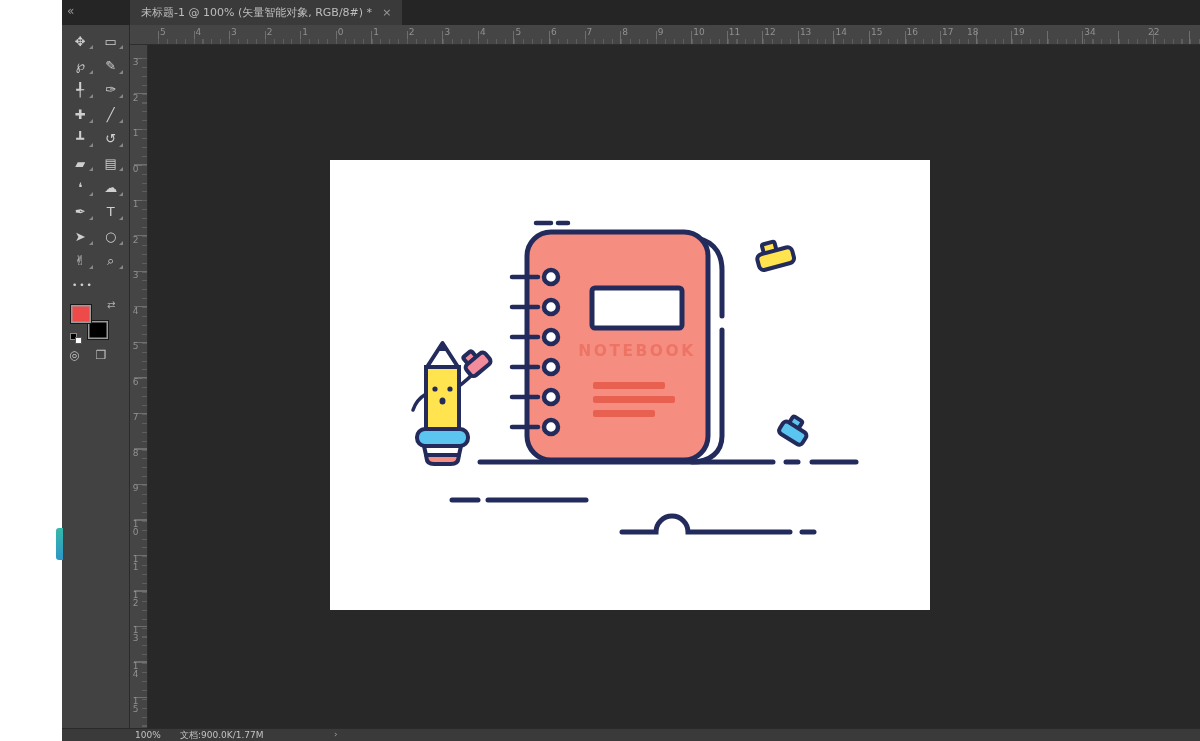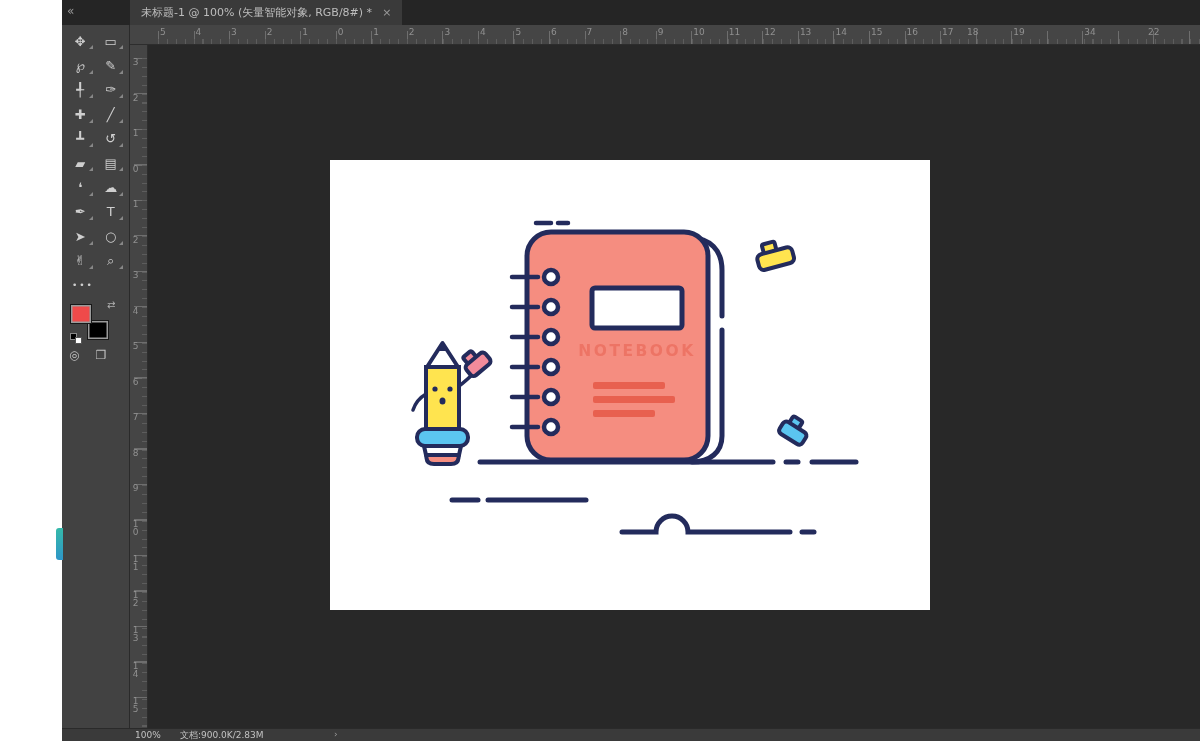--- a/index.html
+++ b/index.html
@@ -247,17 +247,17 @@
           <path d="M 158 340 L 256 340"></path>
           <path d="M 292 372 L 326 372 A 16 16 0 0 1 358 372 L 460 372"></path>
           <path d="M 472 372 L 484 372"></path>
         </g>
       </svg>
     </div>
   </div>
 
   <div class="statusbar">
     <span class="zoom">100%</span>
-    <span class="doc">文档:900.0K/2.83M</span>
+    <span class="doc">文档:900.0K/1.77M</span>
     <span class="chev">›</span>
   </div>
 
 </div>
 
 </body></html>

